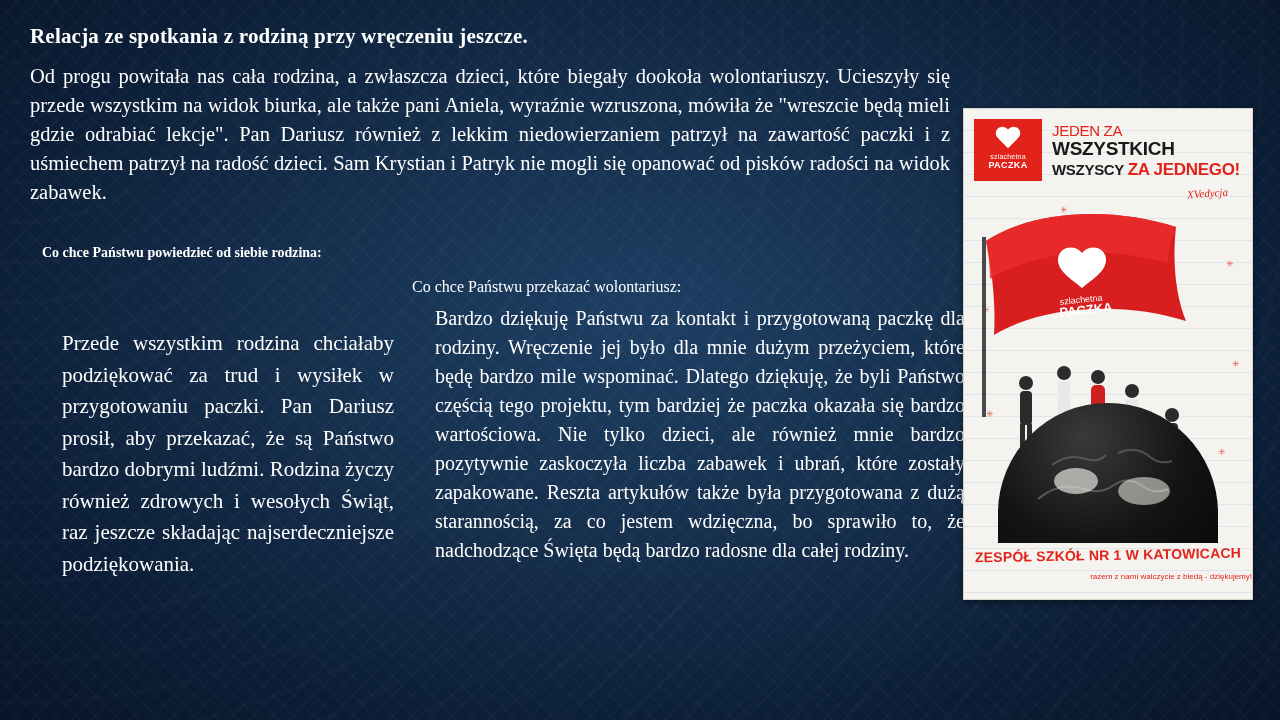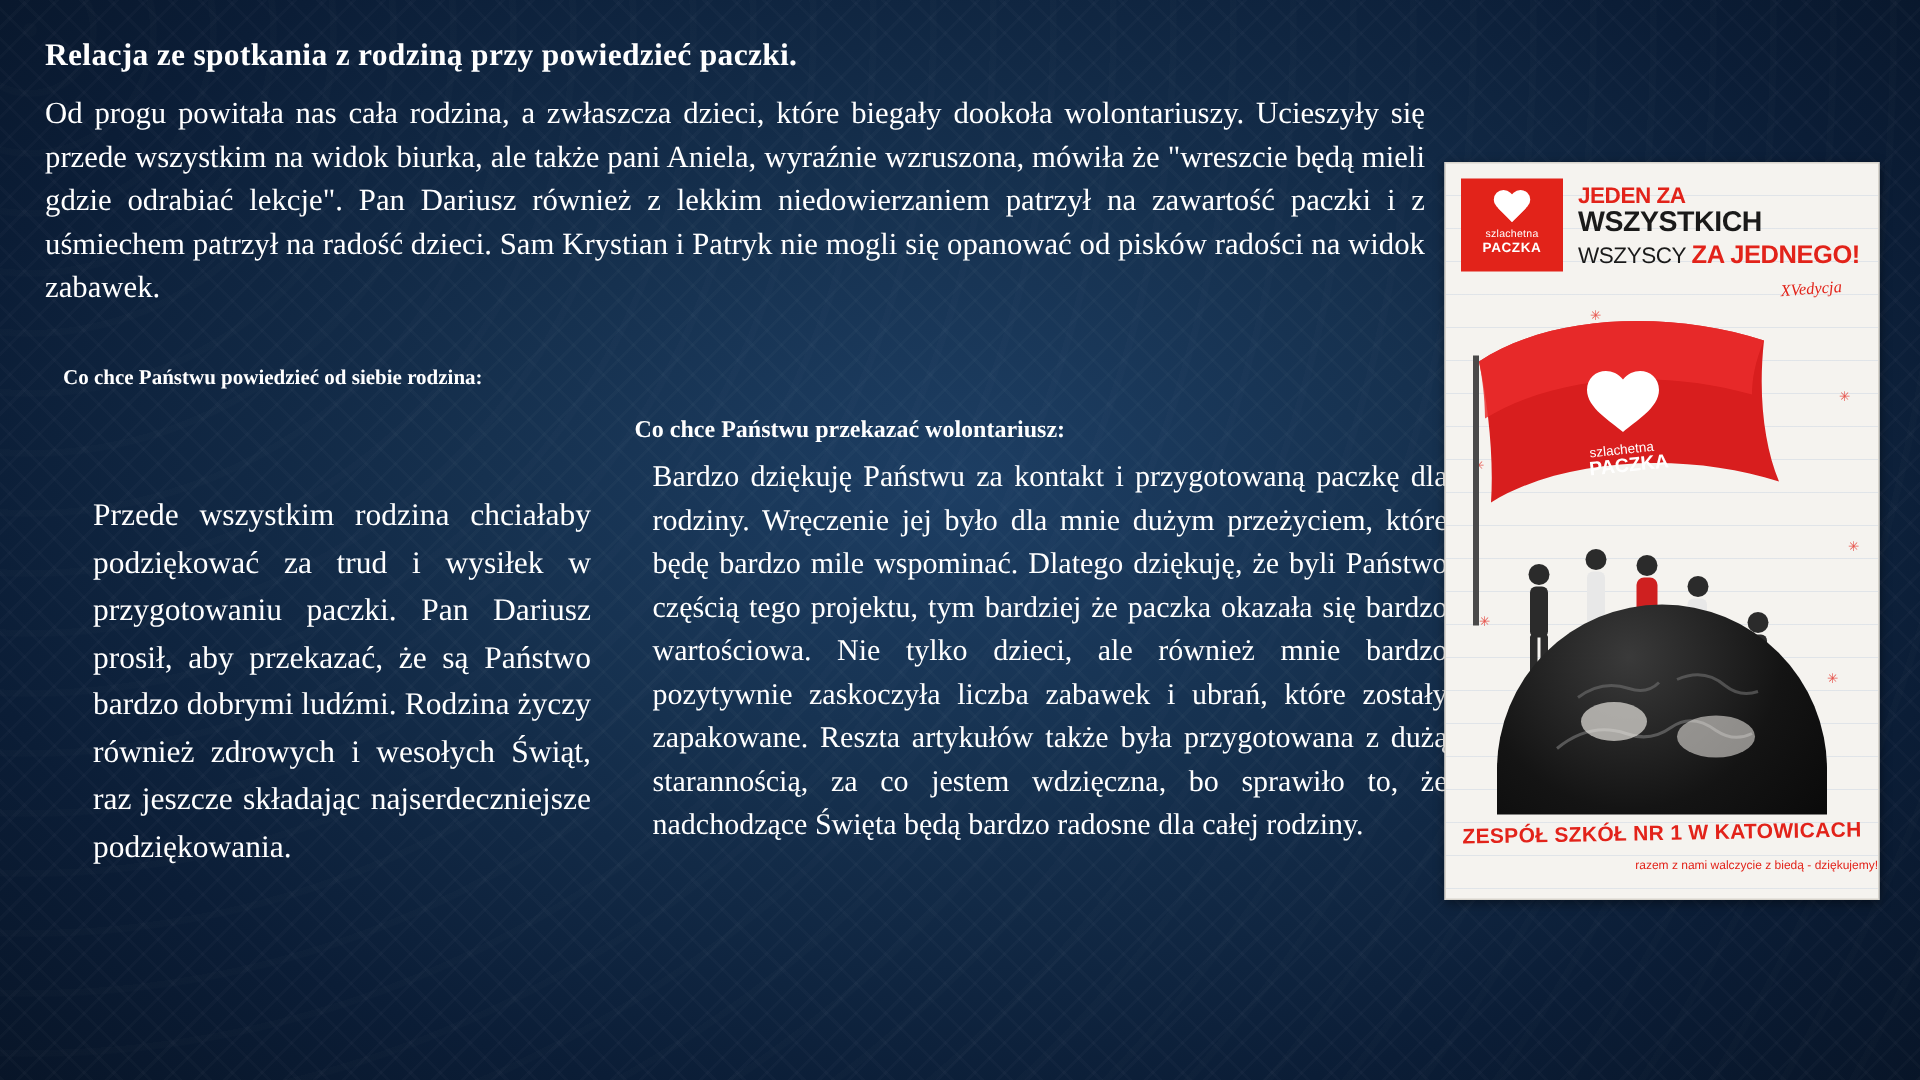--- a/index.html
+++ b/index.html
@@ -74,24 +74,24 @@
     top: 328px;
     width: 332px;
     font-size: 21px;
     line-height: 1.5;
     text-align: justify;
     margin-left: 20px;
   }
 
   .mid-heading {
     position: absolute;
-    left: 423px;
+    left: 412px;
     top: 278px;
     width: 400px;
-    font-weight: bold;
+    font-weight: normal;
     font-size: 16px;
   }
 
   .mid-body {
     position: absolute;
     left: 435px;
     top: 304px;
     width: 530px;
     font-size: 20px;
     line-height: 1.45;
@@ -150,23 +150,23 @@
   .logo-t1 { font-family: "Liberation Sans", sans-serif; font-size: 7px; letter-spacing: .2px; }
   .logo-t2 { font-family: "Liberation Sans", sans-serif; font-size: 9px; font-weight: bold; letter-spacing: .4px; }
 
   .slogan {
     position: absolute;
     left: 88px; top: 14px;
     width: 190px;
     font-family: "Liberation Sans", sans-serif;
     line-height: 1.05;
   }
-  .slogan .l1 { font-size: 15px; font-weight: bold; color: #e2231a; letter-spacing: -0.3px; }
+  .slogan .l1 { font-size: 15px; font-weight: normal; color: #e2231a; letter-spacing: -0.3px; }
   .slogan .l1 b { color: #1a1a1a; font-size: 19px; }
-  .slogan .l2 { font-size: 15px; font-weight: normal; color: #1a1a1a; letter-spacing: -0.3px; margin-top: 2px; }
+  .slogan .l2 { font-size: 15px; font-weight: bold; color: #1a1a1a; letter-spacing: -0.3px; margin-top: 2px; }
   .slogan .l2 b { color: #e2231a; font-size: 17px; }
 
   .edycja {
     position: absolute;
     right: 24px; top: 78px;
     font-family: "Liberation Serif", serif;
     font-style: italic;
     font-size: 11px;
     color: #e2231a;
     transform: rotate(-4deg);
@@ -205,21 +205,21 @@
     font-size: 9px;
     opacity: .75;
   }
 </style>
 </head>
 <body>
 
 <div class="slide">
   <div class="content">
 
-    <div class="title-line">Relacja ze spotkania z rodziną przy powiedzieć paczki.</div>
+    <div class="title-line">Relacja ze spotkania z rodziną przy wręczeniu jeszcze.</div>
 
     <div class="intro">Od progu powitała nas cała rodzina, a zwłaszcza dzieci, które biegały dookoła wolontariuszy. Ucieszyły się przede wszystkim na widok biurka, ale także pani Aniela, wyraźnie wzruszona, mówiła że "wreszcie będą mieli gdzie odrabiać lekcje". Pan Dariusz również z lekkim niedowierzaniem patrzył na zawartość paczki i z uśmiechem patrzył na radość dzieci. Sam Krystian i Patryk nie mogli się opanować od pisków radości na widok zabawek.</div>
 
     <div class="left-heading">Co chce Państwu powiedzieć od siebie rodzina:</div>
     <div class="left-body">Przede wszystkim rodzina chciałaby podziękować za trud i wysiłek w przygotowaniu paczki. Pan Dariusz prosił, aby przekazać, że są Państwo bardzo dobrymi ludźmi. Rodzina życzy również zdrowych i wesołych Świąt, raz jeszcze składając najserdeczniejsze podziękowania.</div>
 
     <div class="mid-heading">Co chce Państwu przekazać wolontariusz:</div>
     <div class="mid-body">Bardzo dziękuję Państwu za kontakt i przygotowaną paczkę dla rodziny. Wręczenie jej było dla mnie dużym przeżyciem, które będę bardzo mile wspominać. Dlatego dziękuję, że byli Państwo częścią tego projektu, tym bardziej że paczka okazała się bardzo wartościowa. Nie tylko dzieci, ale również mnie bardzo pozytywnie zaskoczyła liczba zabawek i ubrań, które zostały zapakowane. Reszta artykułów także była przygotowana z dużą starannością, za co jestem wdzięczna, bo sprawiło to, że nadchodzące Święta będą bardzo radosne dla całej rodziny.</div>
 
     <div class="poster">

